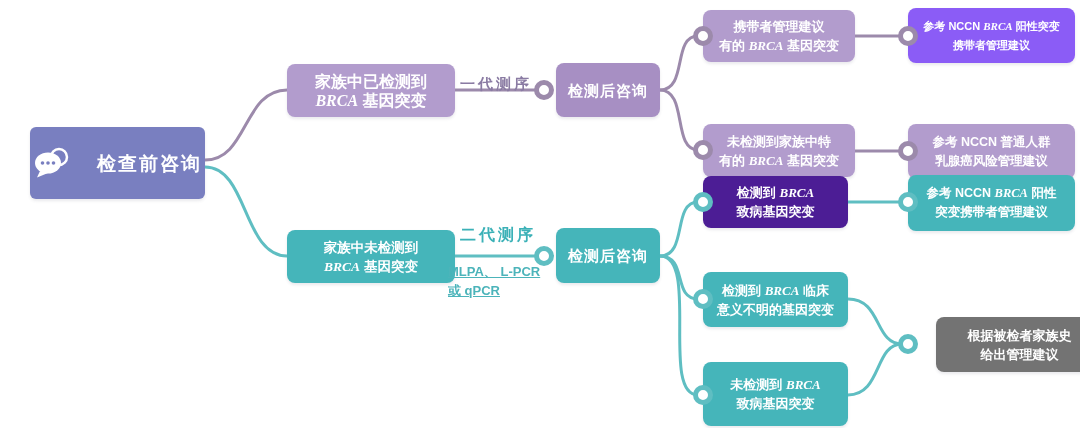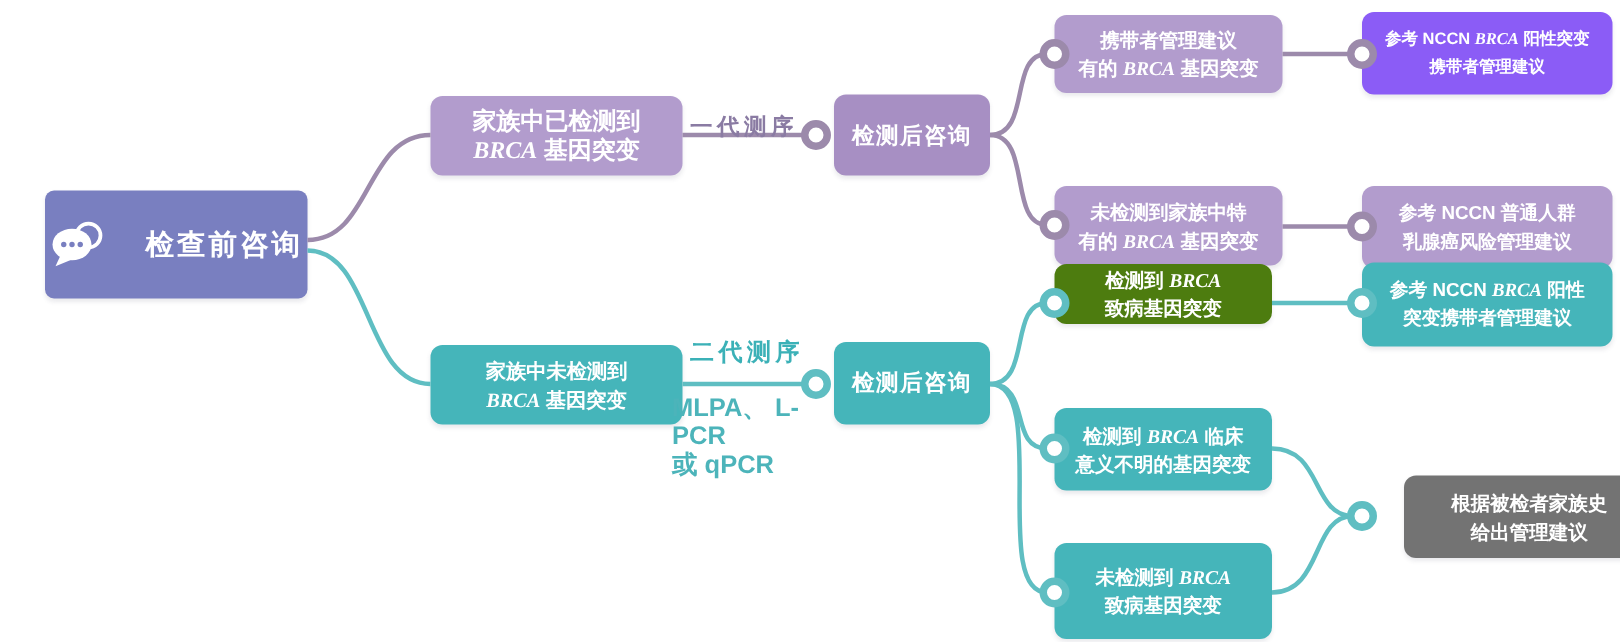--- a/index.html
+++ b/index.html
@@ -22,36 +22,36 @@
     font-weight:700; letter-spacing:2px;
   }
   .n-a1 { left:287px; top:64px;  width:168px; height:53px; background:#b29ccd; font-size:16px; }
   .n-a2 { left:556px; top:63px;  width:104px; height:54px; background:#a78fc3; font-size:15px; font-weight:700; letter-spacing:1px; }
   .n-b1 { left:703px; top:10px;  width:152px; height:52px; background:#b29ccd; }
   .n-b2 { left:703px; top:124px; width:152px; height:53px; background:#b29ccd; }
   .n-c1 { left:908px; top:8px;   width:167px; height:55px; background:#8b5cf6; font-size:11px; }
   .n-c2 { left:908px; top:124px; width:167px; height:55px; background:#b29ccd; font-size:12.5px; }
   .n-t1 { left:287px; top:230px; width:168px; height:53px; background:#45b5ba; font-size:13.5px; }
   .n-t2 { left:556px; top:228px; width:104px; height:55px; background:#45b5ba; font-size:15px; font-weight:700; letter-spacing:1px; }
-  .n-u1 { left:703px; top:176px; width:145px; height:40px; background:#4d7c0f; }
+  .n-u1 { left:703px; top:176px; width:145px; height:52px; background:#4c1d95; }
   .n-u2 { left:703px; top:272px; width:145px; height:55px; background:#45b5ba; }
   .n-u3 { left:703px; top:362px; width:145px; height:64px; background:#45b5ba; }
   .n-v1 { left:908px; top:175px; width:167px; height:56px; background:#45b5ba; font-size:12.5px; }
   .n-v2 { left:936px; top:317px; width:167px; height:55px; background:#737373; }
   .edges { position:absolute; left:0; top:0; z-index:2; pointer-events:none; }
   .edge-p { stroke:#9c8aab; stroke-width:3; fill:none; }
   .edge-t { stroke:#5fbec2; stroke-width:3; fill:none; }
   .ring-p { fill:#ffffff; stroke:#9c8aab; stroke-width:5; }
   .ring-t { fill:#ffffff; stroke:#5fbec2; stroke-width:5; }
   .edge-label {
     position:absolute; z-index:3; font-weight:600; text-align:center;
   }
   .lbl-sanger { left:450px; top:59px;  width:92px;  color:#8a7ba3; font-size:15px; letter-spacing:3px;margin-top:16px; }
   .lbl-ngs    { left:450px; top:225px; width:96px;  color:#3bb1b7; font-size:16px; letter-spacing:3px; }
-  .lbl-method { left:448px; top:262px; width:112px; color:#4cb4ba; font-size:17px; line-height:19px; text-align:left; }
+  .lbl-method { left:448px; top:262px; width:112px; color:#4cb4ba; font-size:13px; line-height:19px; text-align:left;text-decoration:underline; }
   .chat-icon { display:flex; align-items:center; }
 </style>
 </head>
 <body>
 
 <div class="canvas">
 
   <div class="node root">
     <span class="chat-icon">
       <svg width="38" height="32" viewBox="0 0 38 32">

